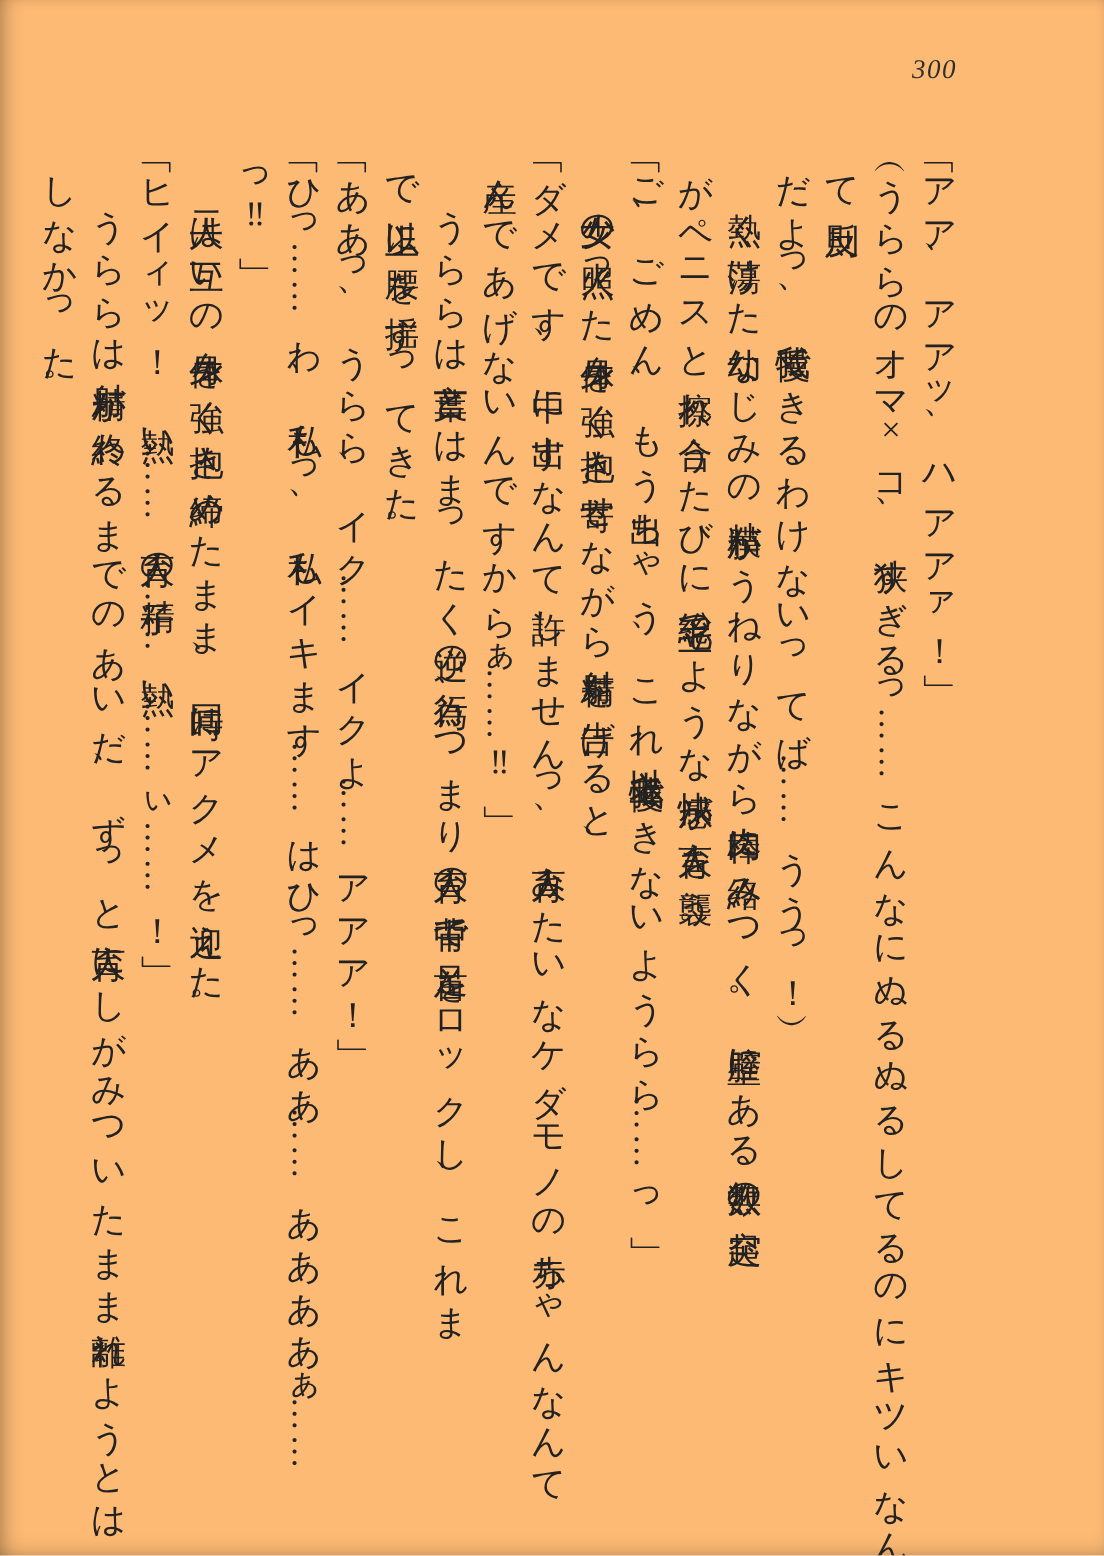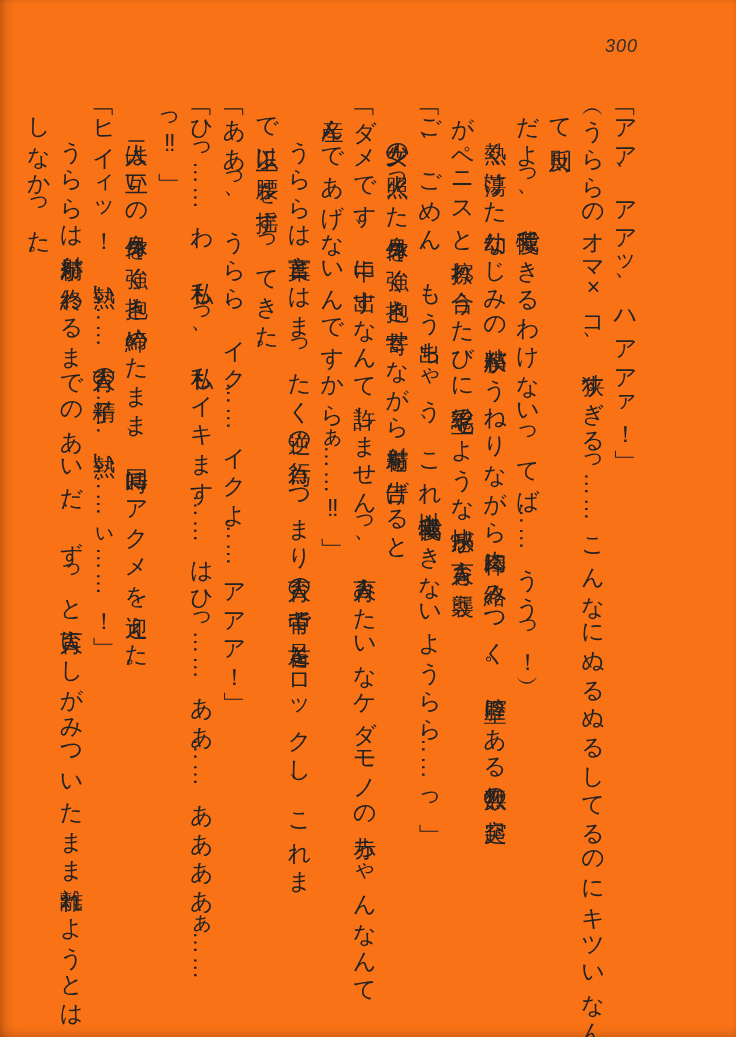--- a/index.html
+++ b/index.html
@@ -4,28 +4,28 @@
 <style>
   html, body {
     margin: 0;
     padding: 0;
     background: #ffffff;
   }
   .page {
     position: relative;
     width: 736px;
     height: 1037px;
-    background: #f97316;
+    background: #fdba74;
     overflow: hidden;
     box-shadow:
       inset 10px 0 14px -9px rgba(0,0,0,0.35),
       inset -4px 0 10px -8px rgba(0,0,0,0.18),
       inset 0 -10px 14px -10px rgba(0,0,0,0.22),
       inset 0 6px 10px -9px rgba(0,0,0,0.12);
-    font-family: Liberation Sans, sans-serif;
+    font-family: Liberation Serif, serif;
   }
   .page-number {
     position: absolute;
     top: 36px;
     right: 98px;
     font-size: 18px;
     font-style: italic;
     letter-spacing: 1px;
     color: #2e2e2e;
   }

